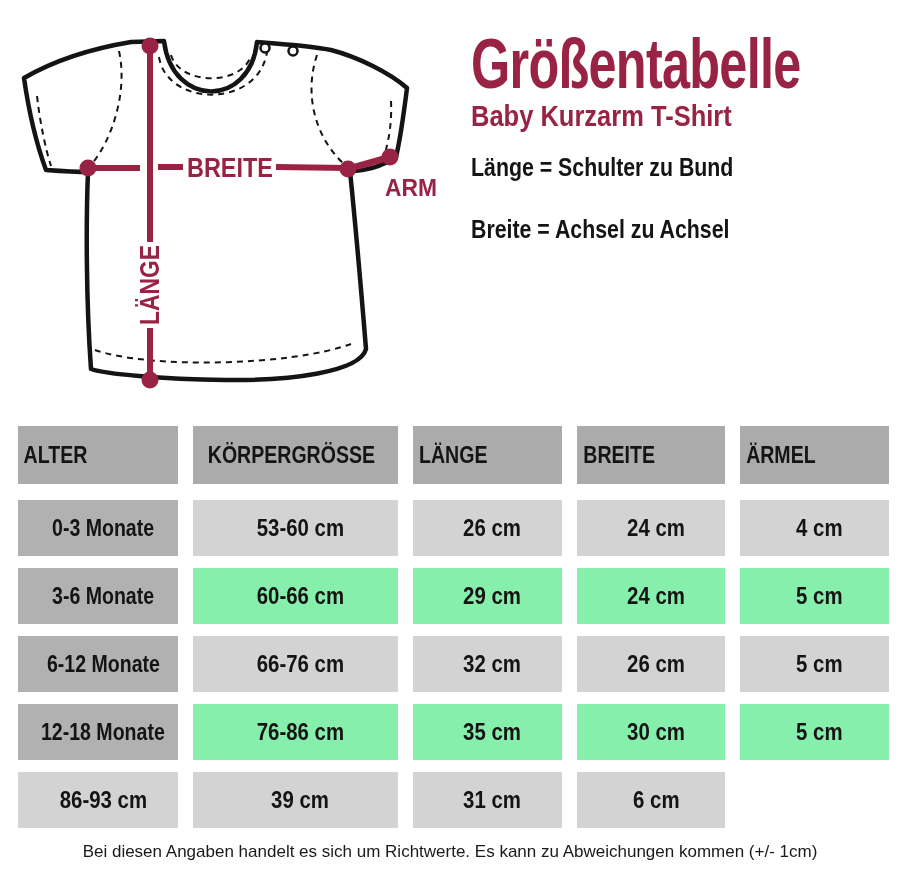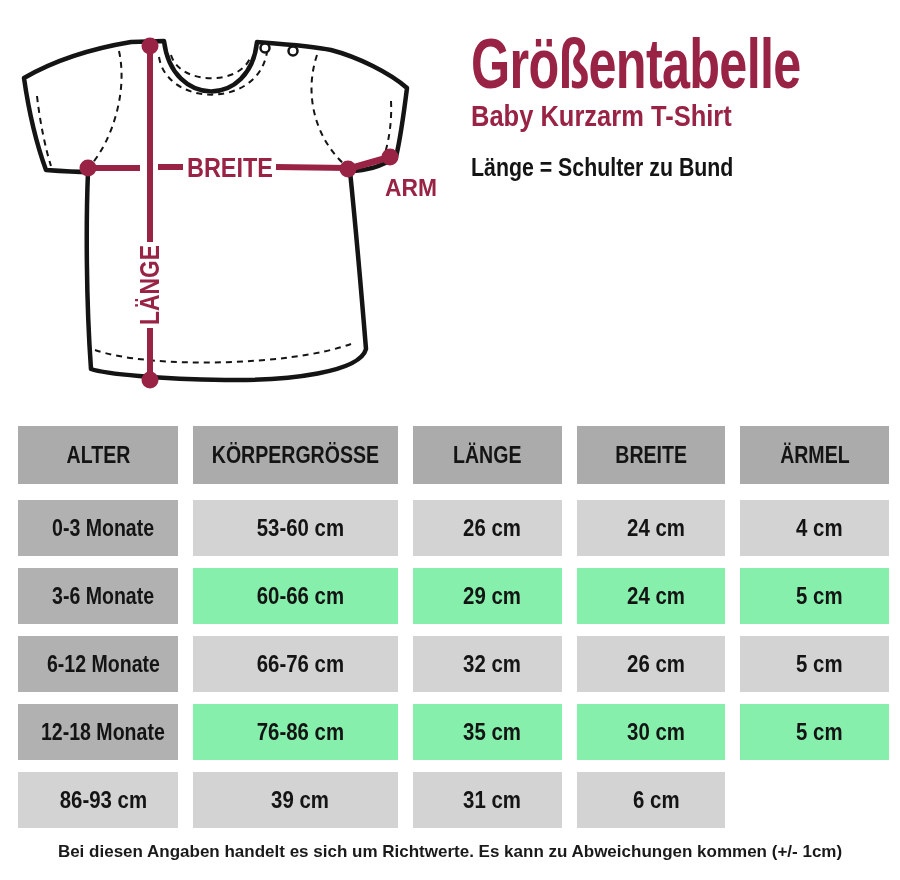--- a/index.html
+++ b/index.html
@@ -25,32 +25,32 @@
   .definitions .def{font-size:26px;line-height:27px;font-weight:bold;margin-bottom:35px;white-space:nowrap;}
   .definitions .def span{display:inline-block;transform:scaleX(0.82);transform-origin:left center;}
   
   .tbl-head,.tbl-body{
     position:absolute;left:18px;
     display:grid;grid-template-columns:160px 205px 149px 148px 149px;column-gap:15px;
   }
   .tbl-head{top:426px;}
   .tbl-body{top:500px;row-gap:12px;grid-auto-rows:56px;}
   .th{
-    height:58px;background:#ababab;display:flex;align-items:center;justify-content:center;
+    height:58px;background:#ababab;display:flex;align-items:center;justify-content:flex-start;
     font-size:23px;font-weight:bold;
   }
   .cell{display:flex;align-items:center;justify-content:center;font-size:24px;font-weight:bold;padding-left:10px;}
   .cell.age{background:#b1b1b1;font-size:23px;}
   .cell.val.mid{background:#d3d3d3;}
   .cell.val.light{background:#86efac;}
   .cond{display:inline-block;transform:scaleX(0.85);white-space:nowrap;}
   
   .footnote{
     position:absolute;left:0;top:842px;width:900px;text-align:center;
-    font-size:17px;line-height:20px;color:#1a1a1a;font-weight:bold;
+    font-size:17px;line-height:20px;color:#1a1a1a;
   }
   svg text{font-family:"Liberation Sans",sans-serif;}
 </style>
 </head>
 <body>
 
 <svg class="diagram" width="450" height="410" viewBox="0 0 450 410">
 
   <path d="M 24 78
            C 55 60, 95 48, 131 42
@@ -101,20 +101,21 @@
   <text x="230" y="177" text-anchor="middle" font-size="27" font-weight="bold" fill="#992345" textLength="86" lengthAdjust="spacingAndGlyphs">BREITE</text>
   <text x="411" y="196" text-anchor="middle" font-size="23" font-weight="bold" fill="#992345" textLength="52" lengthAdjust="spacingAndGlyphs">ARM</text>
   <text x="150" y="294" transform="rotate(-90 150 285)" text-anchor="middle" font-size="27" font-weight="bold" fill="#992345" textLength="80" lengthAdjust="spacingAndGlyphs">LÄNGE</text>
 </svg>
 
 <div class="title">Größentabelle</div>
 <div class="subtitle">Baby Kurzarm T-Shirt</div>
 
 <div class="definitions">
   <div class="def"><span>Länge = Schulter zu Bund</span></div>
+  <div class="def"><span>Breite = Achsel zu Achsel</span></div>
 </div>
 
 <div class="tbl-head">
   <div class="th">
       <span class="cond">ALTER</span>
     </div>
   <div class="th">
       <span class="cond">KÖRPERGRÖSSE</span>
     </div>
   <div class="th">

